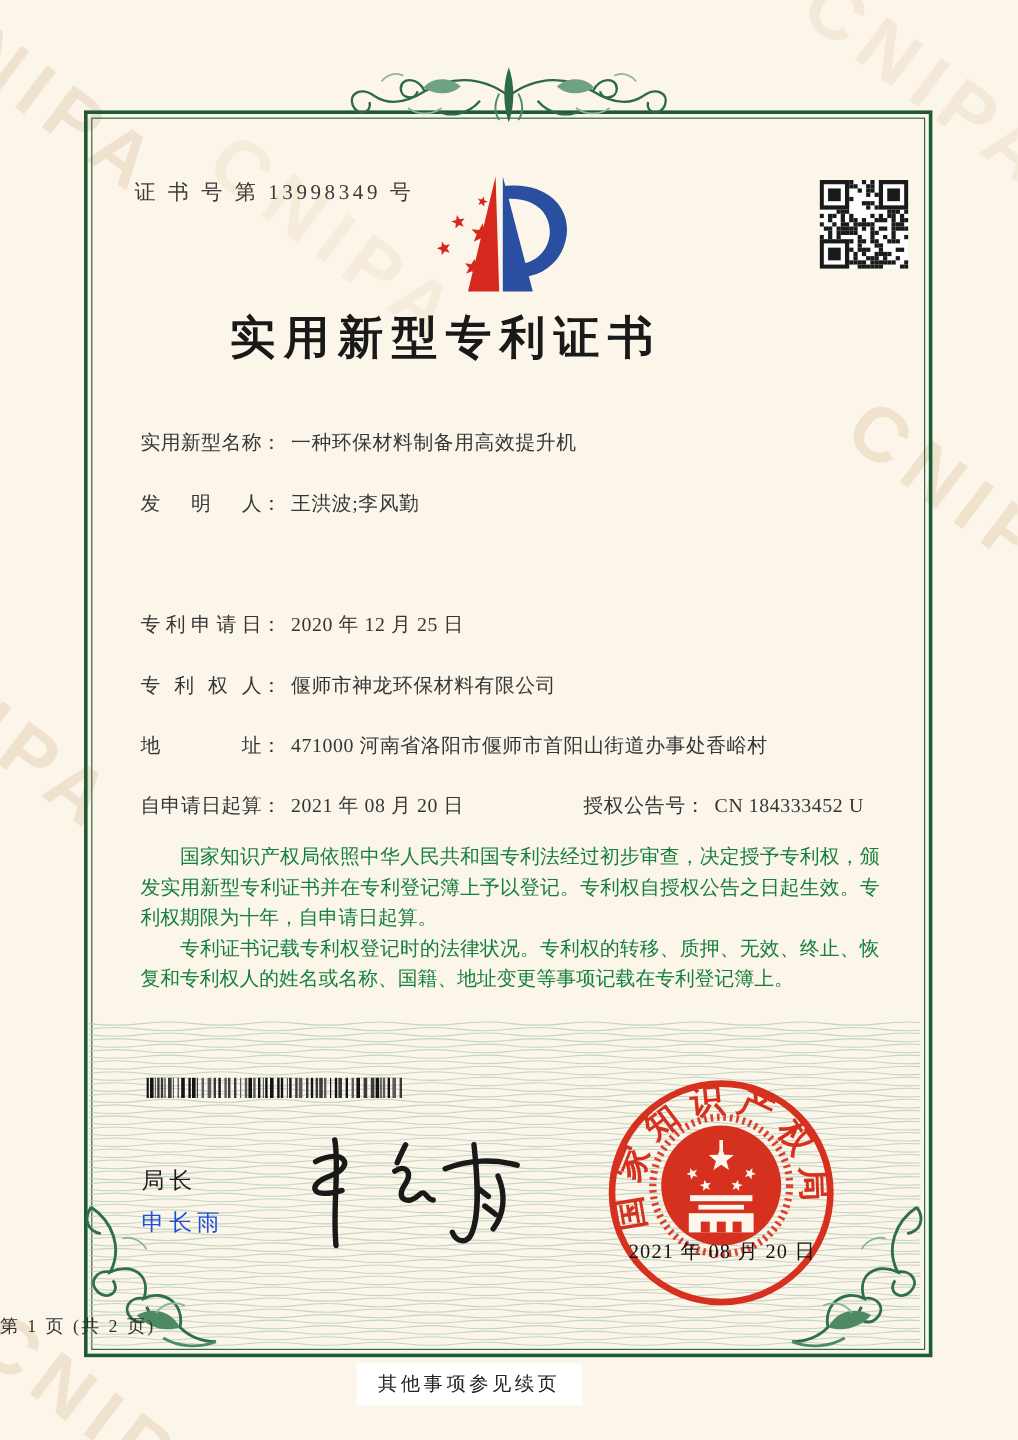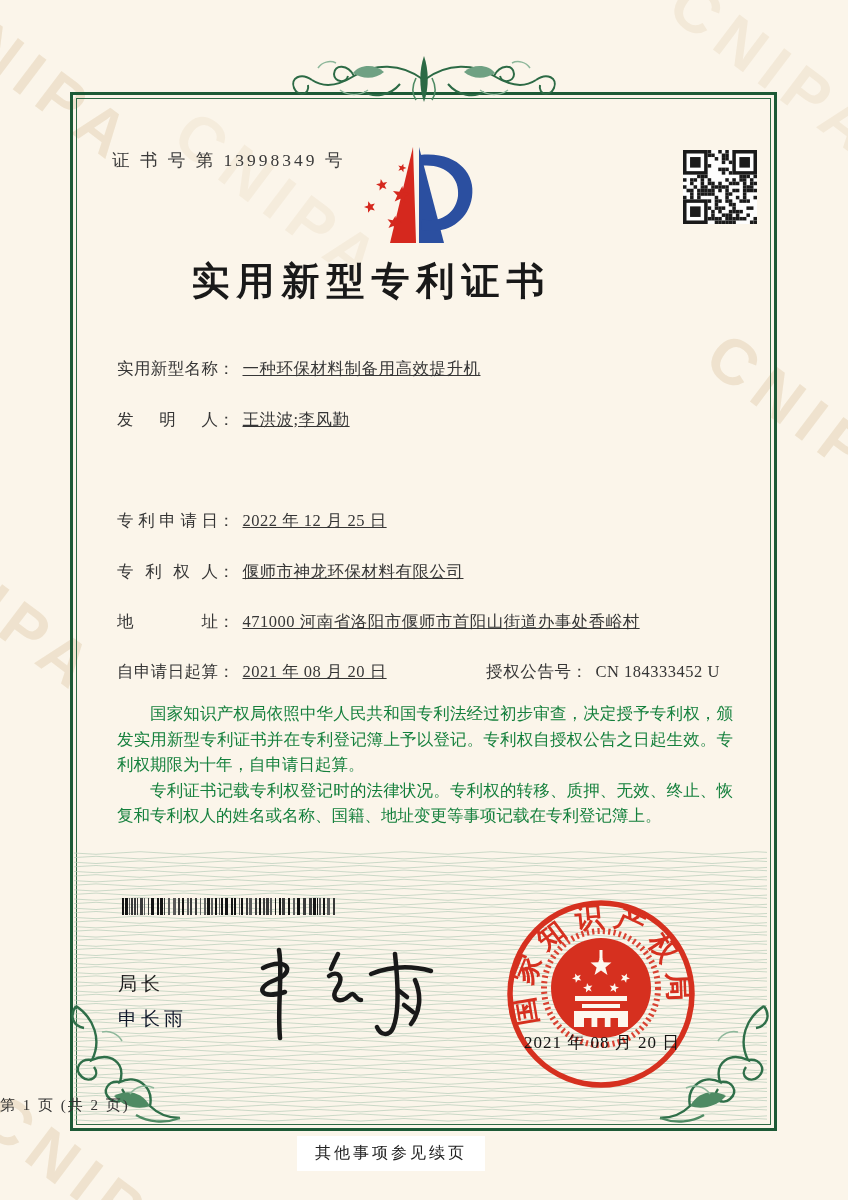--- a/index.html
+++ b/index.html
@@ -29,41 +29,41 @@
 
   
   .cert-no{position:absolute;left:112px;top:148px;font-size:17.5px;letter-spacing:3px;
       color:#3a3a3a;z-index:3;}
   .logo{position:absolute;left:356px;top:143px;width:126px;height:108px;z-index:3;}
   .qr{position:absolute;left:683px;top:150px;width:74px;height:74px;z-index:3;}
   .title{position:absolute;left:0;top:256px;width:743px;text-align:center;
       font-size:38px;font-weight:bold;letter-spacing:7px;color:#191919;z-index:3;}
 
   
-  .row{position:absolute;left:117px;font-size:16.5px;color:#363636;white-space:nowrap;z-index:3;text-decoration:underline;}
+  .row{position:absolute;left:117px;font-size:16.5px;color:#363636;white-space:nowrap;z-index:3;}
   .lbl{display:inline-block;width:101px;text-align:justify;text-align-last:justify;
       vertical-align:top;}
   .colon{display:inline-block;margin-right:8px;}
   .val{letter-spacing:.5px;}
   .grant2{position:absolute;left:321px;top:0;}
   .grant2 .lbl{width:85px;margin-left:48px;}
 
   
   .body-text{position:absolute;left:117px;top:701px;width:616px;font-size:16.5px;
       line-height:25.5px;color:#15803d;text-align:justify;z-index:3;}
   .body-text p{margin:0;text-indent:2em;}
 
   
   .barcode{position:absolute;left:122px;top:898px;width:214px;height:17px;z-index:3;}
 
   
   .sig-title{position:absolute;left:118px;top:971px;font-family:Liberation Sans, sans-serif;
       font-size:19px;letter-spacing:4px;color:#1c1c1c;z-index:4;}
   .sig-name{position:absolute;left:118px;top:1006px;font-family:"Liberation Sans","DejaVu Sans",sans-serif;
-      font-size:19px;letter-spacing:4px;color:#0f172a;z-index:4;}
+      font-size:19px;letter-spacing:4px;color:#1d4ed8;z-index:4;}
   .signature{position:absolute;left:243px;top:944px;width:205px;height:102px;z-index:4;}
 
   
   .seal{position:absolute;left:501px;top:894px;width:200px;height:200px;z-index:3;}
   .seal-date{position:absolute;left:504px;top:1031px;width:196px;text-align:center;
       font-size:17px;letter-spacing:1px;color:#141414;z-index:4;white-space:nowrap;}
 
   
   .page-info{position:absolute;left:0;top:1096px;width:848px;text-align:left;
       font-size:15px;letter-spacing:2px;color:#333;z-index:3;}
@@ -362,21 +362,21 @@
 
   <div class="title">实用新型专利证书</div>
 
   <div class="row" style="top:358px">
     <span class="lbl">实用新型名称</span><span class="colon">：</span><span class="val">一种环保材料制备用高效提升机</span>
   </div>
   <div class="row" style="top:409px">
     <span class="lbl">发明人</span><span class="colon">：</span><span class="val">王洪波;李风勤</span>
   </div>
   <div class="row" style="top:510px">
-    <span class="lbl">专利申请日</span><span class="colon">：</span><span class="val">2022 年 12 月 25 日</span>
+    <span class="lbl">专利申请日</span><span class="colon">：</span><span class="val">2020 年 12 月 25 日</span>
   </div>
   <div class="row" style="top:561px">
     <span class="lbl">专利权人</span><span class="colon">：</span><span class="val">偃师市神龙环保材料有限公司</span>
   </div>
   <div class="row" style="top:611px">
     <span class="lbl">地址</span><span class="colon">：</span><span class="val">471000 河南省洛阳市偃师市首阳山街道办事处香峪村</span>
   </div>
   <div class="row" style="top:661px">
     <span class="lbl">自申请日起算</span><span class="colon">：</span><span class="val">2021 年 08 月 20 日</span>
     <span class="grant2">

